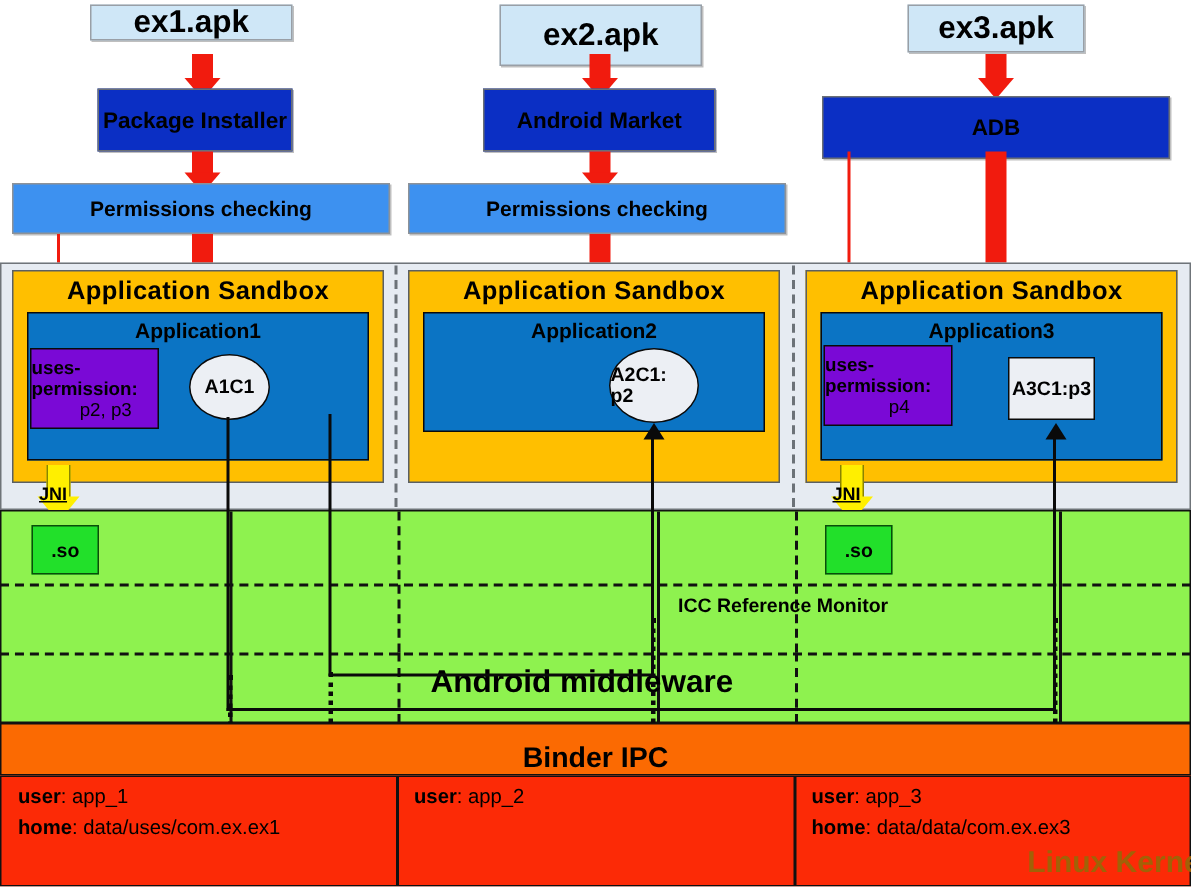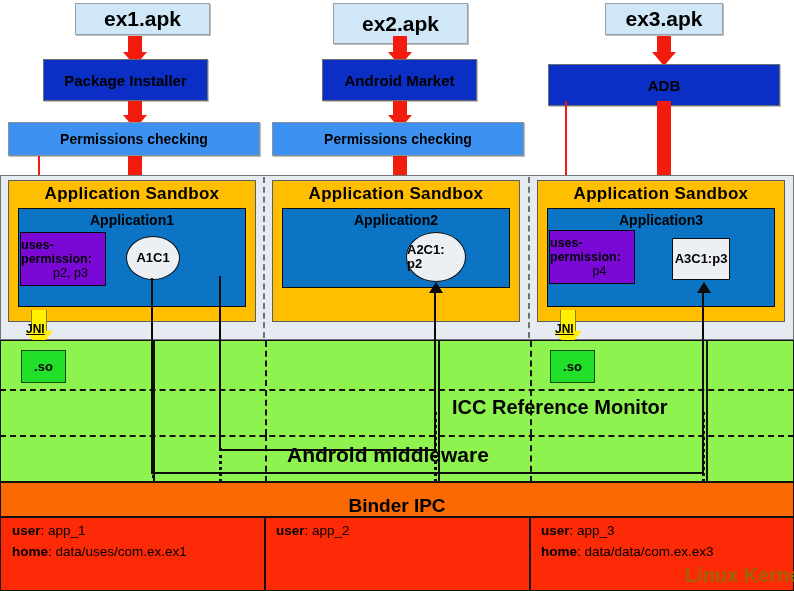--- a/index.html
+++ b/index.html
@@ -67,21 +67,21 @@
   .comp-ell{
     background:#eceff4;border:1px solid #0a0a0a;border-radius:50%;
     color:#000;font-size:13px;font-weight:bold;line-height:1.08;
   }
 
   
   .midlayer{background:#8ef24f;border:1px solid #111;}
   .mid-label{
     position:absolute;color:#000;font-weight:bold;
   }
-  .icc-label{font-size:20px;text-align:center;}
+  .icc-label{font-size:13px;text-align:center;}
   .mw-label{font-size:21px;}
 
   
   .binder{background:#fb6a02;border:1px solid #111;}
   .binder-label{
     position:absolute;left:0;width:100%;text-align:center;
     font-size:19px;font-weight:bold;color:#000;
   }
   
   .kernel{background:#fc2a06;border:1px solid #111;}
@@ -142,26 +142,26 @@
   .dash-v{position:absolute;width:0;border-left:2px dashed #6c7278;}
   .dash-v-dark{position:absolute;width:0;border-left:2px dashed #111;}
   .dash-h{position:absolute;height:0;border-top:2px dashed #111;}
   .sep-v{position:absolute;width:2px;background:#111;}
 </style>
 </head>
 <body>
 
 <div id="stage">
 
-  <div class="abs apk ctr" style="left:75px;top:3px;width:135px;height:32px;">ex1.apk</div>
+  <div class="abs apk ctr" style="left:60px;top:3px;width:135px;height:24px;">ex1.apk</div>
 
   <div class="abs r-shaft" style="left:128px;top:36px;width:14px;height:18px;"></div>
   <div class="abs r-head" style="left:123px;top:52px;"></div>
 
-  <div class="abs installer ctr" style="left:43px;top:59px;width:165px;height:42px;">Package Installer</div>
+  <div class="abs installer ctr" style="left:65px;top:59px;width:130px;height:42px;">Package Installer</div>
 
   <div class="abs r-shaft" style="left:128px;top:101px;width:14px;height:16px;"></div>
   <div class="abs r-head" style="left:123px;top:115px;"></div>
 
   <div class="abs permcheck ctr" style="left:8px;top:122px;width:252px;height:34px;">Permissions checking</div>
 
   <div class="abs r-shaft" style="left:128px;top:156px;width:14px;height:45px;"></div>
   <div class="abs r-head" style="left:123px;top:198px;"></div>
 
   <div class="abs r-thin" style="left:38px;top:156px;height:76px;"></div>

